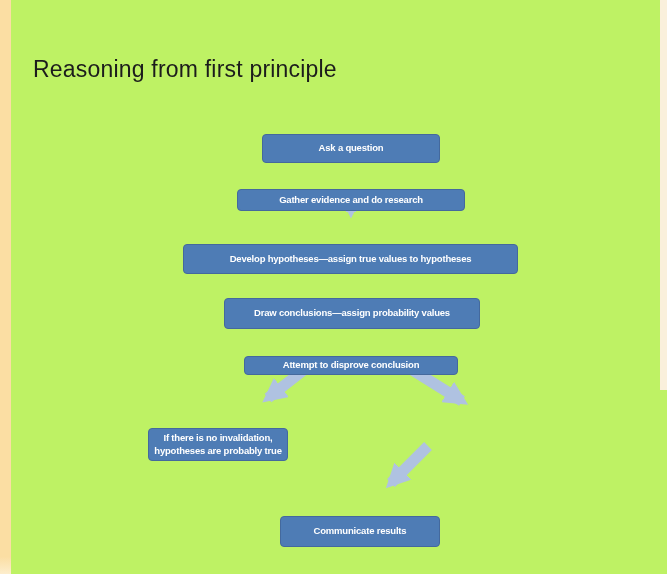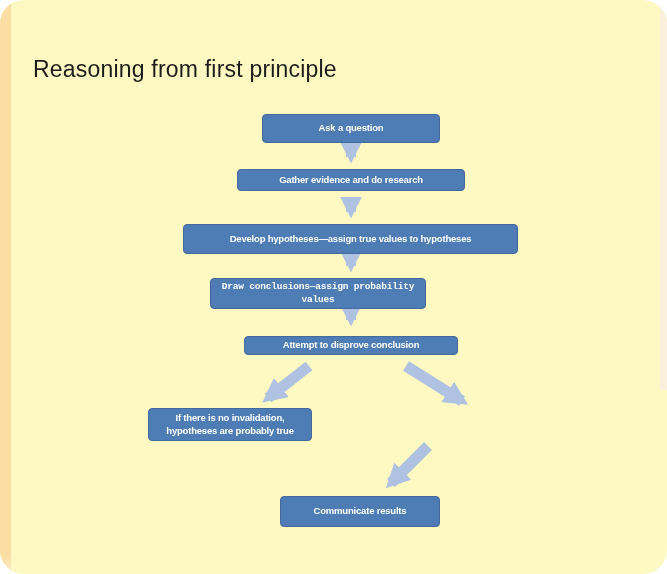--- a/index.html
+++ b/index.html
@@ -4,23 +4,22 @@
 <style>
   html, body { margin: 0; padding: 0; }
   body {
     font-family: "Liberation Sans", sans-serif;
     background: #ffffff;
   }
   .slide {
     position: relative;
     width: 667px;
     height: 574px;
-    background: #fef9c3;
+    background: #bef264;
     overflow: hidden;
-    border-radius: 24px;
   }
   .left-strip {
     position: absolute;
     left: 0; top: 0;
     width: 11px; height: 574px;
     background: linear-gradient(180deg, #FBDEA3 0%, #FBDEA3 97%, #FDEECD 100%);
   }
   .right-strip {
     position: absolute;
     left: 660px; top: 0;
@@ -39,20 +38,21 @@
   .node {
     position: absolute;
     background: #4E7CB5;
     border: 1px solid #44699D;
     border-radius: 4px;
     box-sizing: border-box;
     display: flex;
     align-items: center;
     justify-content: center;
     text-align: center;
+    margin-top: 20px;
   }
   .node-label {
     color: #FFFFFF;
     font-size: 9.5px;
     font-weight: bold;
     letter-spacing: -0.2px;
     line-height: 1.3;
     white-space: pre-line;
     padding: 0 2px;
   }
@@ -92,29 +92,29 @@
   </div>
 
   <div class="node" style="left:237px; top:169px; width:228px; height:22px;">
     <span class="node-label">Gather evidence and do research</span>
   </div>
 
   <div class="node" style="left:183px; top:224px; width:335px; height:30px;">
     <span class="node-label">Develop hypotheses—assign true values to hypotheses</span>
   </div>
 
-  <div class="node" style="left:210px; top:278px; width:216px; height:31px;font-family:Liberation Mono, monospace;">
+  <div class="node" style="left:224px; top:278px; width:256px; height:31px;">
     <span class="node-label">Draw conclusions—assign probability values</span>
   </div>
 
   <div class="node" style="left:244px; top:336px; width:214px; height:19px;text-align:right;">
     <span class="node-label">Attempt to disprove conclusion</span>
   </div>
 
-  <div class="node" style="left:148px; top:408px; width:164px; height:33px;">
+  <div class="node" style="left:148px; top:408px; width:140px; height:33px;">
     <span class="node-label">If there is no invalidation,
 hypotheses are probably true</span>
   </div>
 
 
   <div class="node" style="left:280px; top:496px; width:160px; height:31px;">
     <span class="node-label">Communicate results</span>
   </div>
 
 </div>

